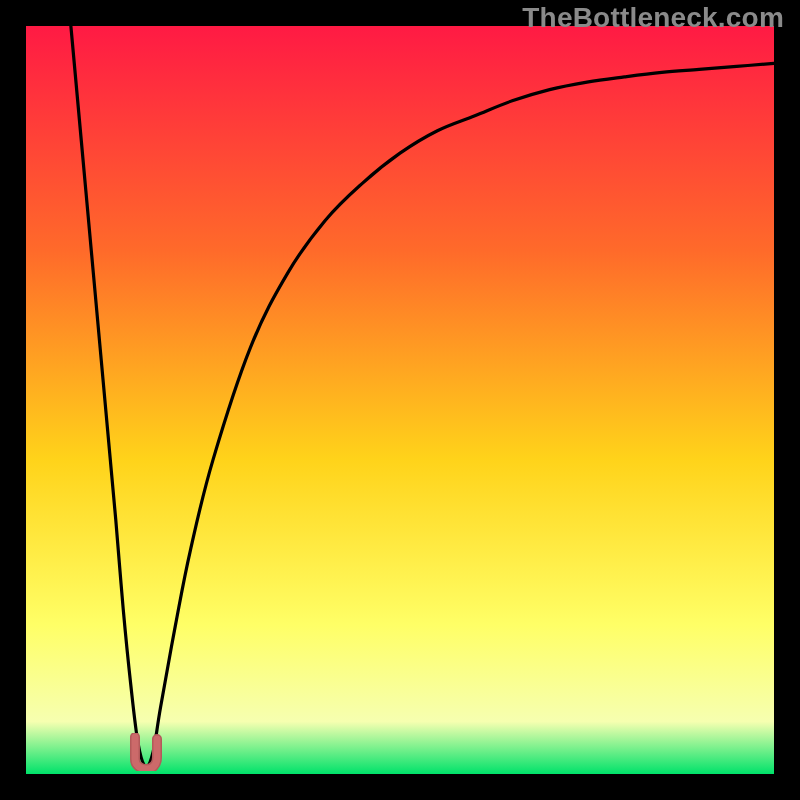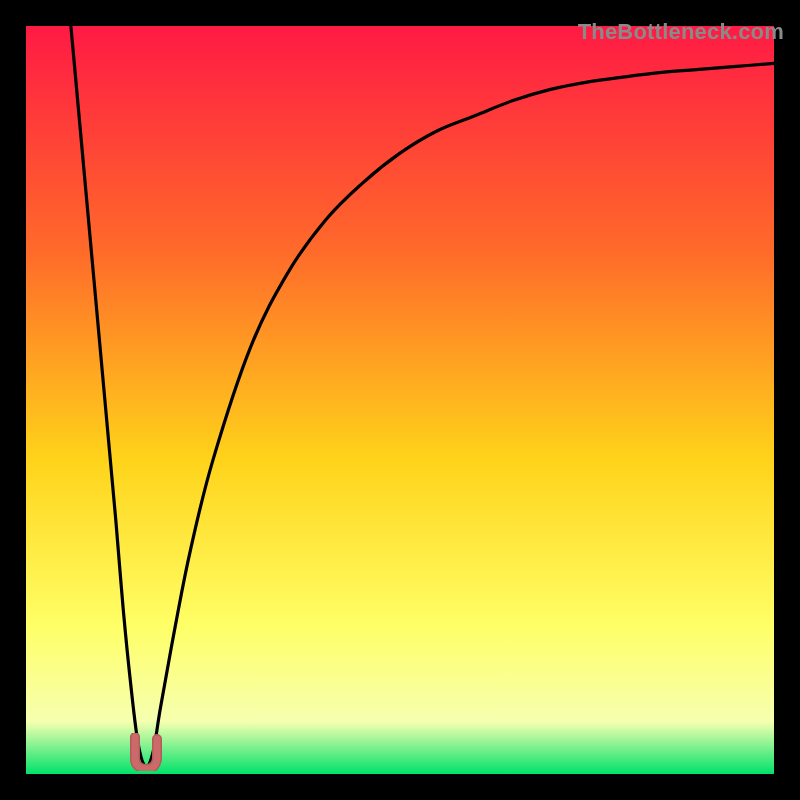--- a/index.html
+++ b/index.html
@@ -35,24 +35,24 @@
   }
   .curve {
     position: absolute;
     left: 0;
     top: 0;
     width: 748px;
     height: 748px;
   }
   .watermark {
     position: absolute;
-    top: 19px;
+    top: 2px;
     right: 16px;
     font-family: Arial, Helvetica, sans-serif;
-    font-size: 22px;
+    font-size: 28px;
     font-weight: 600;
     color: #8a8a8a;
     letter-spacing: 0.2px;
   }
   .marker {
     position: absolute;
     width: 38px;
     height: 38px;
   }
 </style>

